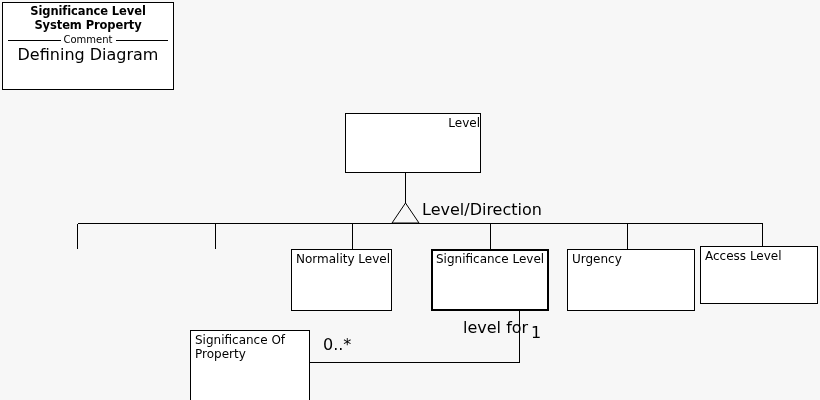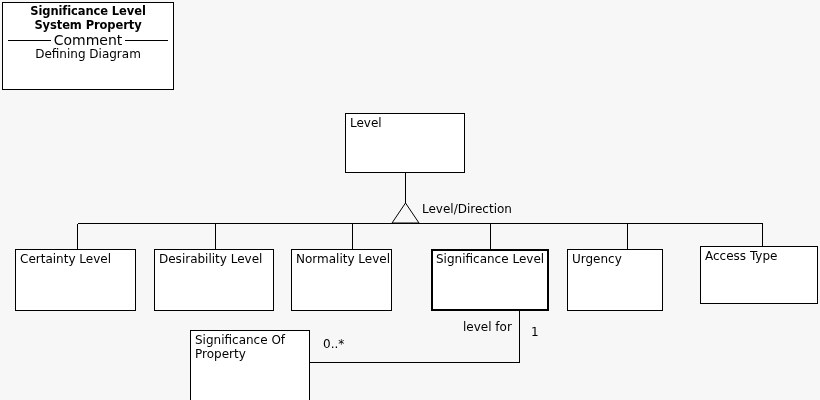--- a/index.html
+++ b/index.html
@@ -51,26 +51,26 @@
     display: flex;
     align-items: center;
     margin: 2px 5px 0 5px;
   }
   .comment-divider .rule {
     flex: 1 1 auto;
     height: 1px;
     background: #000;
   }
   .comment-divider .ctext {
-    font-size: 14px;
+    font-size: 10px;
     padding: 0 3px;
     line-height: 12px;
   }
   .comment-body {
-    font-size: 12px;
+    font-size: 16px;
     line-height: 15px;
     padding-top: 1px;
   }
 
   
   .uml-box {
     position: absolute;
     background: #ffffff;
     border: 1px solid #000;
     box-sizing: border-box;
@@ -84,21 +84,21 @@
     padding: 2px 0 0 4px;
     white-space: pre-line;
   }
   .uml-box.focus .uml-name {
     padding: 1px 0 0 3px;
   }
 
   
   .lbl {
     position: absolute;
-    font-size: 12px;
+    font-size: 16px;
     line-height: 13px;
     white-space: nowrap;
   }
   .lbl.italic {
   }
 </style>
 </head>
 <body>
 
 <div id="canvas">
@@ -128,48 +128,42 @@
     <div class="title-line l1">Significance Level</div>
     <div class="title-line">System Property</div>
     <div class="comment-divider">
       <span class="rule"></span>
       <span class="ctext">Comment</span>
       <span class="rule"></span>
     </div>
     <div class="comment-body">Defining Diagram</div>
   </div>
 
-  <div class="uml-box" style="left:345px; top:113px; width:120px; height:60px;">
+  <div class="uml-box" style="left:345px; top:113px; width:136px; height:60px;text-align:right;">
     <div class="uml-name">Level</div>
   </div>
 
   <div class="lbl" style="left:422px; top:203px;">Level/Direction</div>
 
-  <div class="uml-box" style="left:15px; top:249px; width:121px; height:62px;">
-    <div class="uml-name">Certainty Level</div>
-  </div>
 
-  <div class="uml-box" style="left:154px; top:249px; width:120px; height:62px;">
-    <div class="uml-name">Desirability Level</div>
-  </div>
 
   <div class="uml-box" style="left:291px; top:249px; width:101px; height:62px;">
     <div class="uml-name">Normality Level</div>
   </div>
 
   <div class="uml-box focus" style="left:431px; top:249px; width:118px; height:62px;">
     <div class="uml-name">Significance Level</div>
   </div>
 
-  <div class="uml-box" style="left:567px; top:249px; width:96px; height:62px;">
+  <div class="uml-box" style="left:567px; top:249px; width:128px; height:62px;">
     <div class="uml-name">Urgency</div>
   </div>
 
   <div class="uml-box" style="left:700px; top:246px; width:118px; height:58px;">
-    <div class="uml-name">Access Type</div>
+    <div class="uml-name">Access Level</div>
   </div>
 
   <div class="uml-box" style="left:190px; top:330px; width:120px; height:80px;">
     <div class="uml-name">Significance Of Property</div>
   </div>
 
   <div class="lbl" style="left:323px; top:338px;">0..*</div>
 
   <div class="lbl italic" style="left:463px; top:321px;">level for</div>
 

